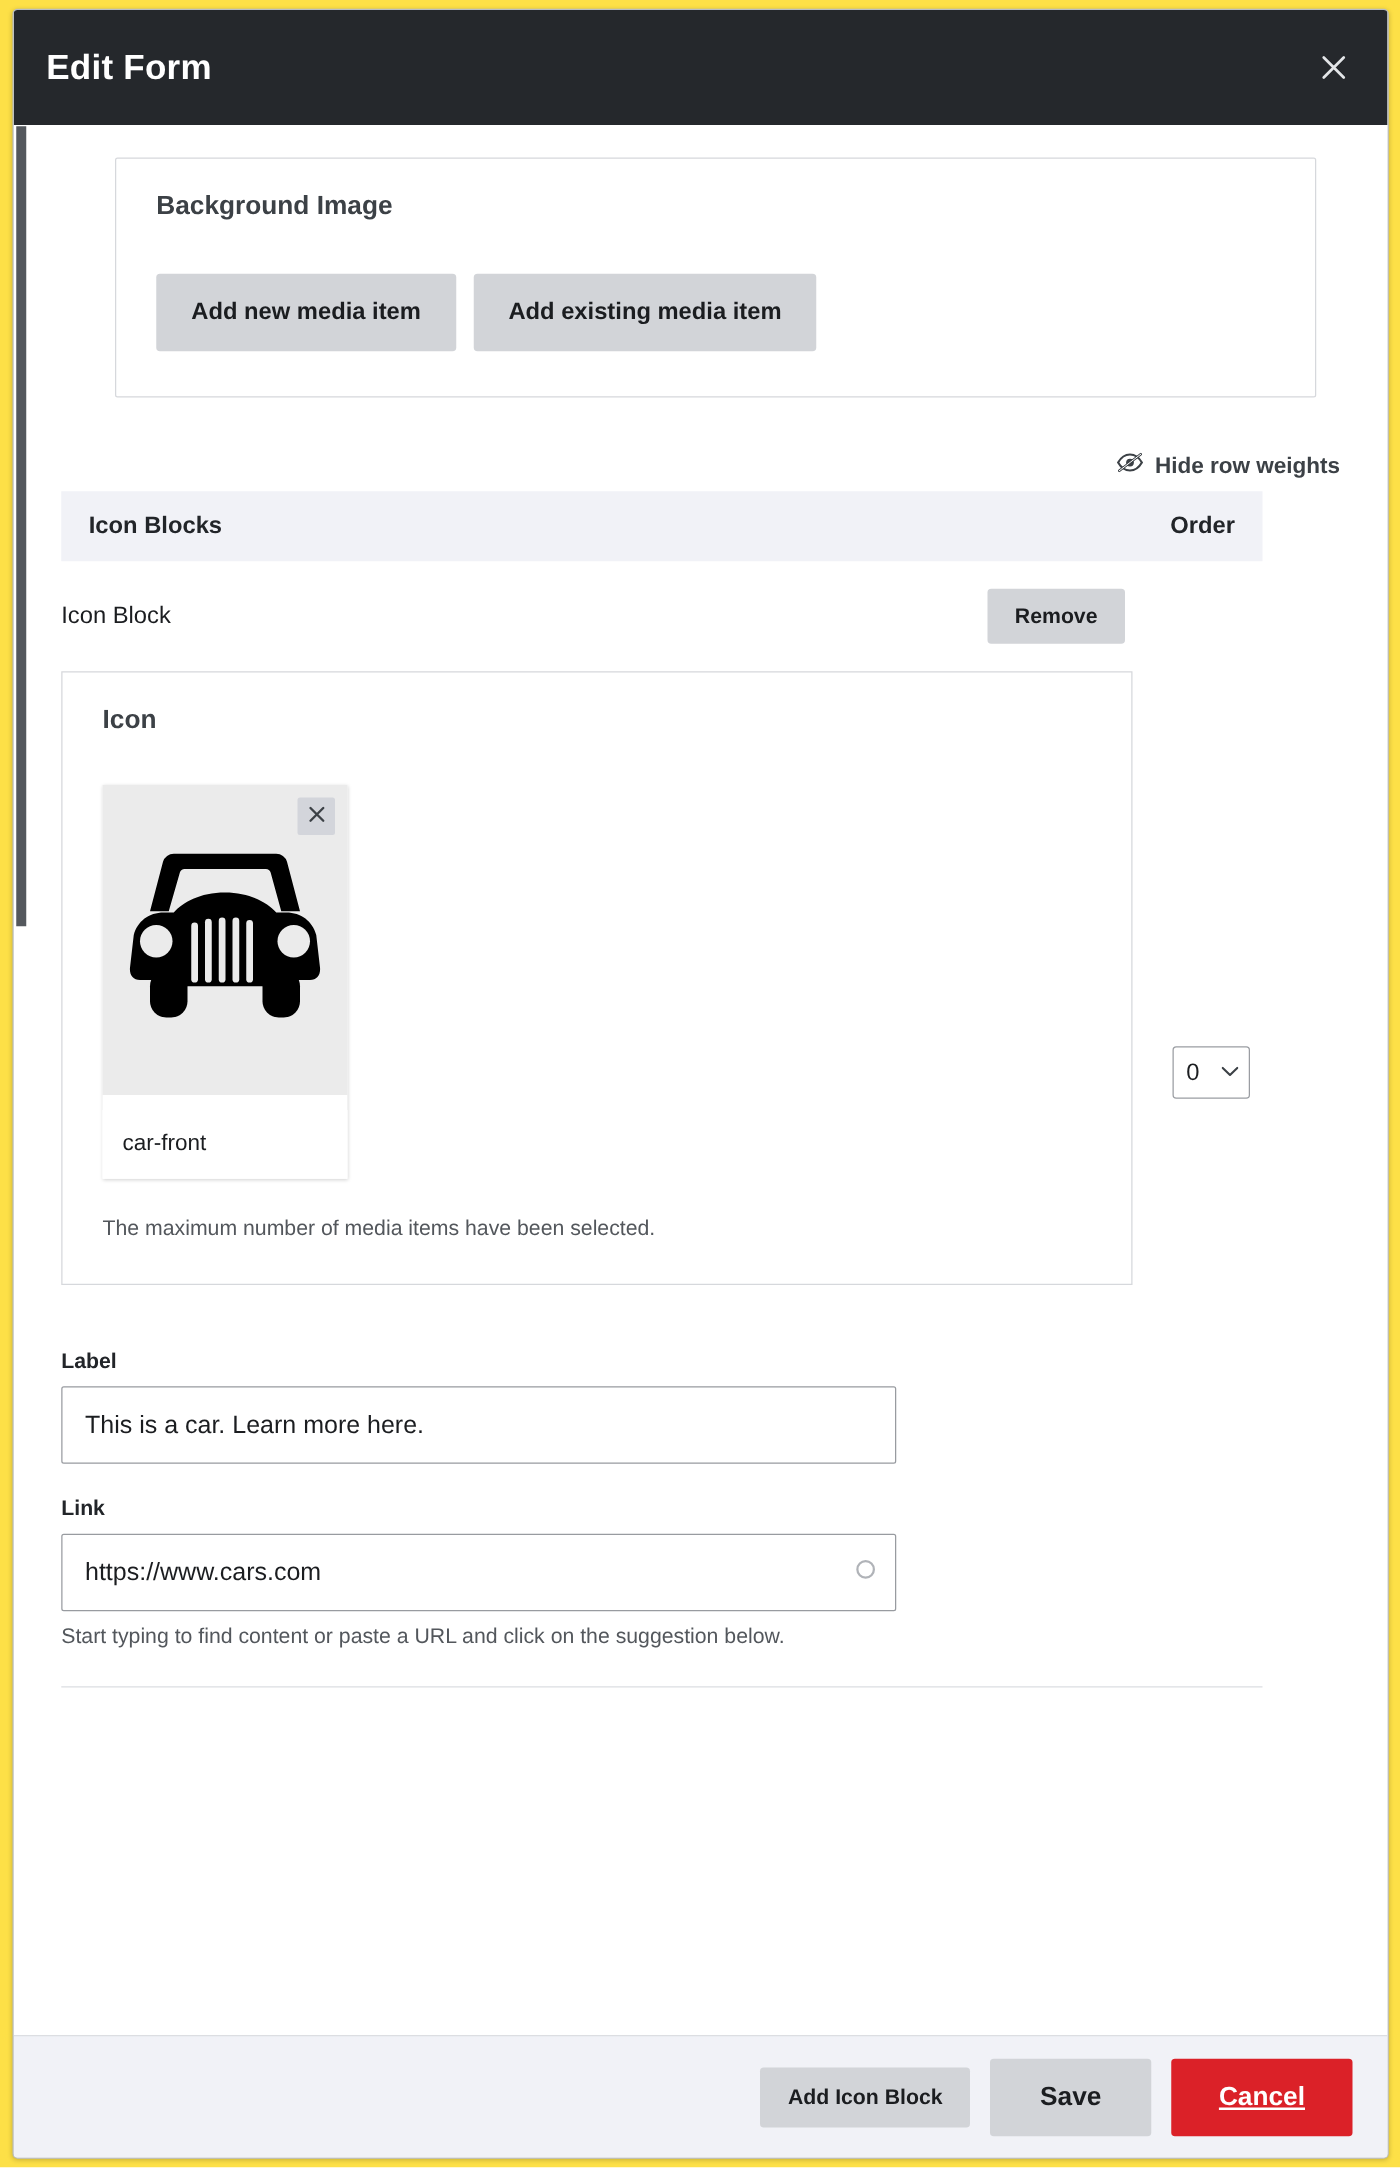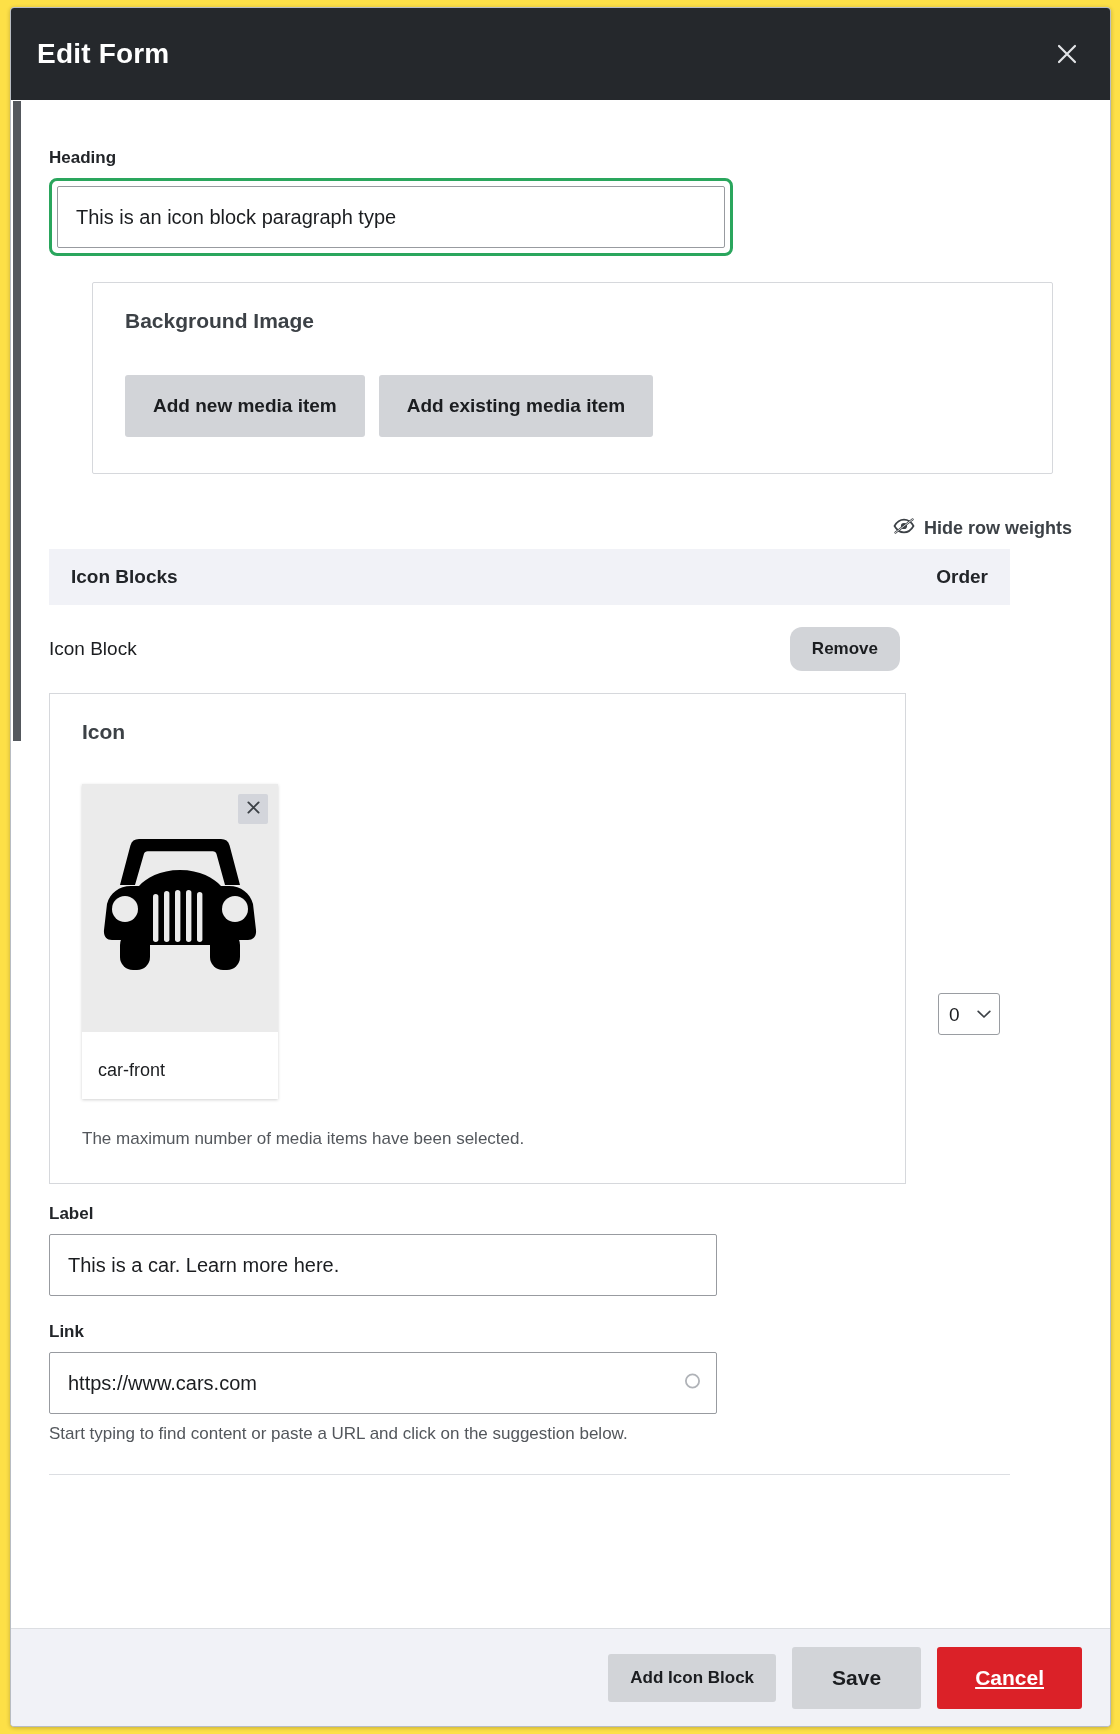--- a/index.html
+++ b/index.html
@@ -196,21 +196,20 @@
   .tbl-row .row-title {
     font-size: 19px;
     color: #1b1d20;
     padding-left: 0;
   }
   .btn-remove {
     font-size: 17px;
     padding: 0 22px;
     height: 44px;
     margin-right: 110px;
-    border-radius: 12px;
   }
 
   
   .sub-area {
     display: flex;
     align-items: flex-start;
     margin-top: 22px;
   }
   .icon-panel {
     width: 857px;
@@ -281,21 +280,21 @@
   }
   .select-wrap { position: relative; display: inline-block; }
   .select-chevron {
     position: absolute;
     right: 9px; top: 50%;
     transform: translateY(-50%);
     pointer-events: none;
   }
 
   
-  .lower-fields { margin-top: 20px; }
+  .lower-fields { margin-top: 51px; }
   .field { margin-bottom: 26px; }
   .input-with-icon { position: relative; width: 668px; }
   .input-with-icon .spinner {
     position: absolute;
     right: 16px; top: 50%;
     transform: translateY(-50%);
     pointer-events: none;
   }
   .help-text {
     margin-top: 10px;
@@ -358,26 +357,20 @@
     </div>
 
     <div class="body-wrap">
 
       <div class="scroll-track">
         <div class="scroll-thumb"></div>
       </div>
 
       <div class="content">
 
-        <div class="heading-block">
-          <label class="field-label">Heading</label>
-          <span class="focus-ring">
-            <input class="text-input" type="text" value="This is an icon block paragraph type" style="">
-          </span>
-        </div>
 
         <div class="bg-panel">
           <div class="panel-legend">Background Image</div>
           <div class="btn-row">
             <button class="btn btn-media">Add new media item</button>
             <button class="btn btn-media">Add existing media item</button>
           </div>
         </div>
 
         <div class="weights-row">

